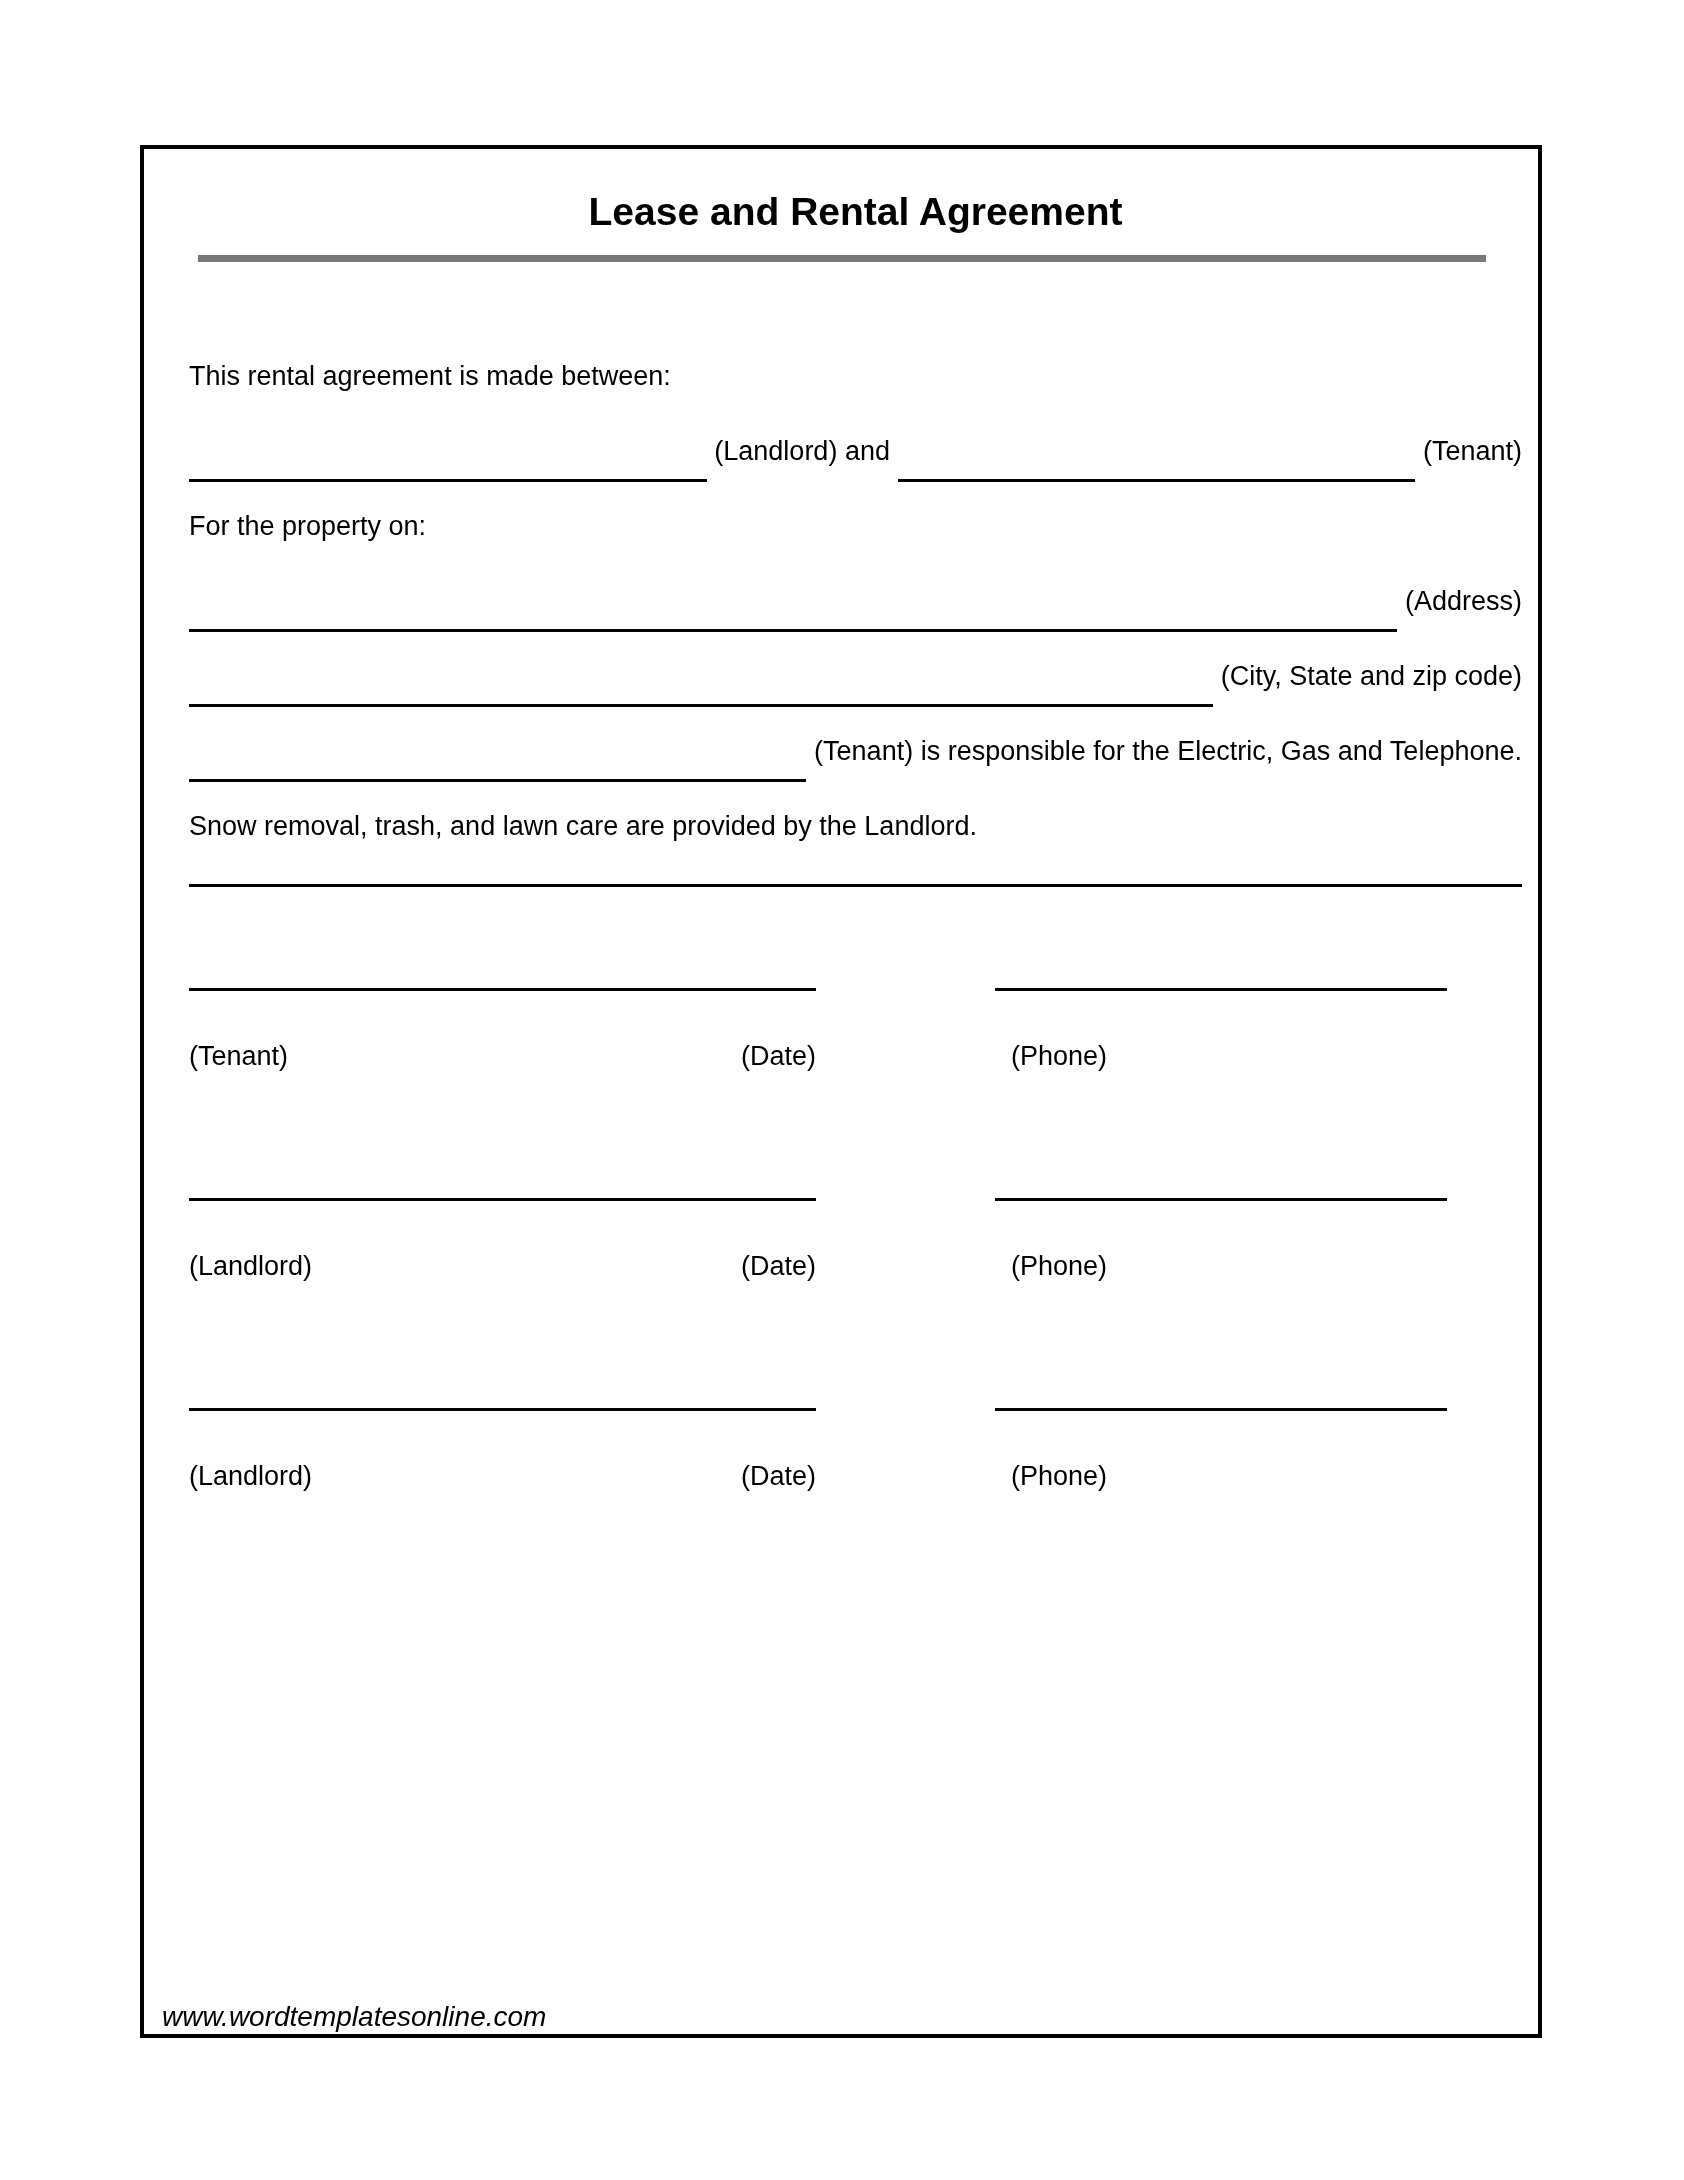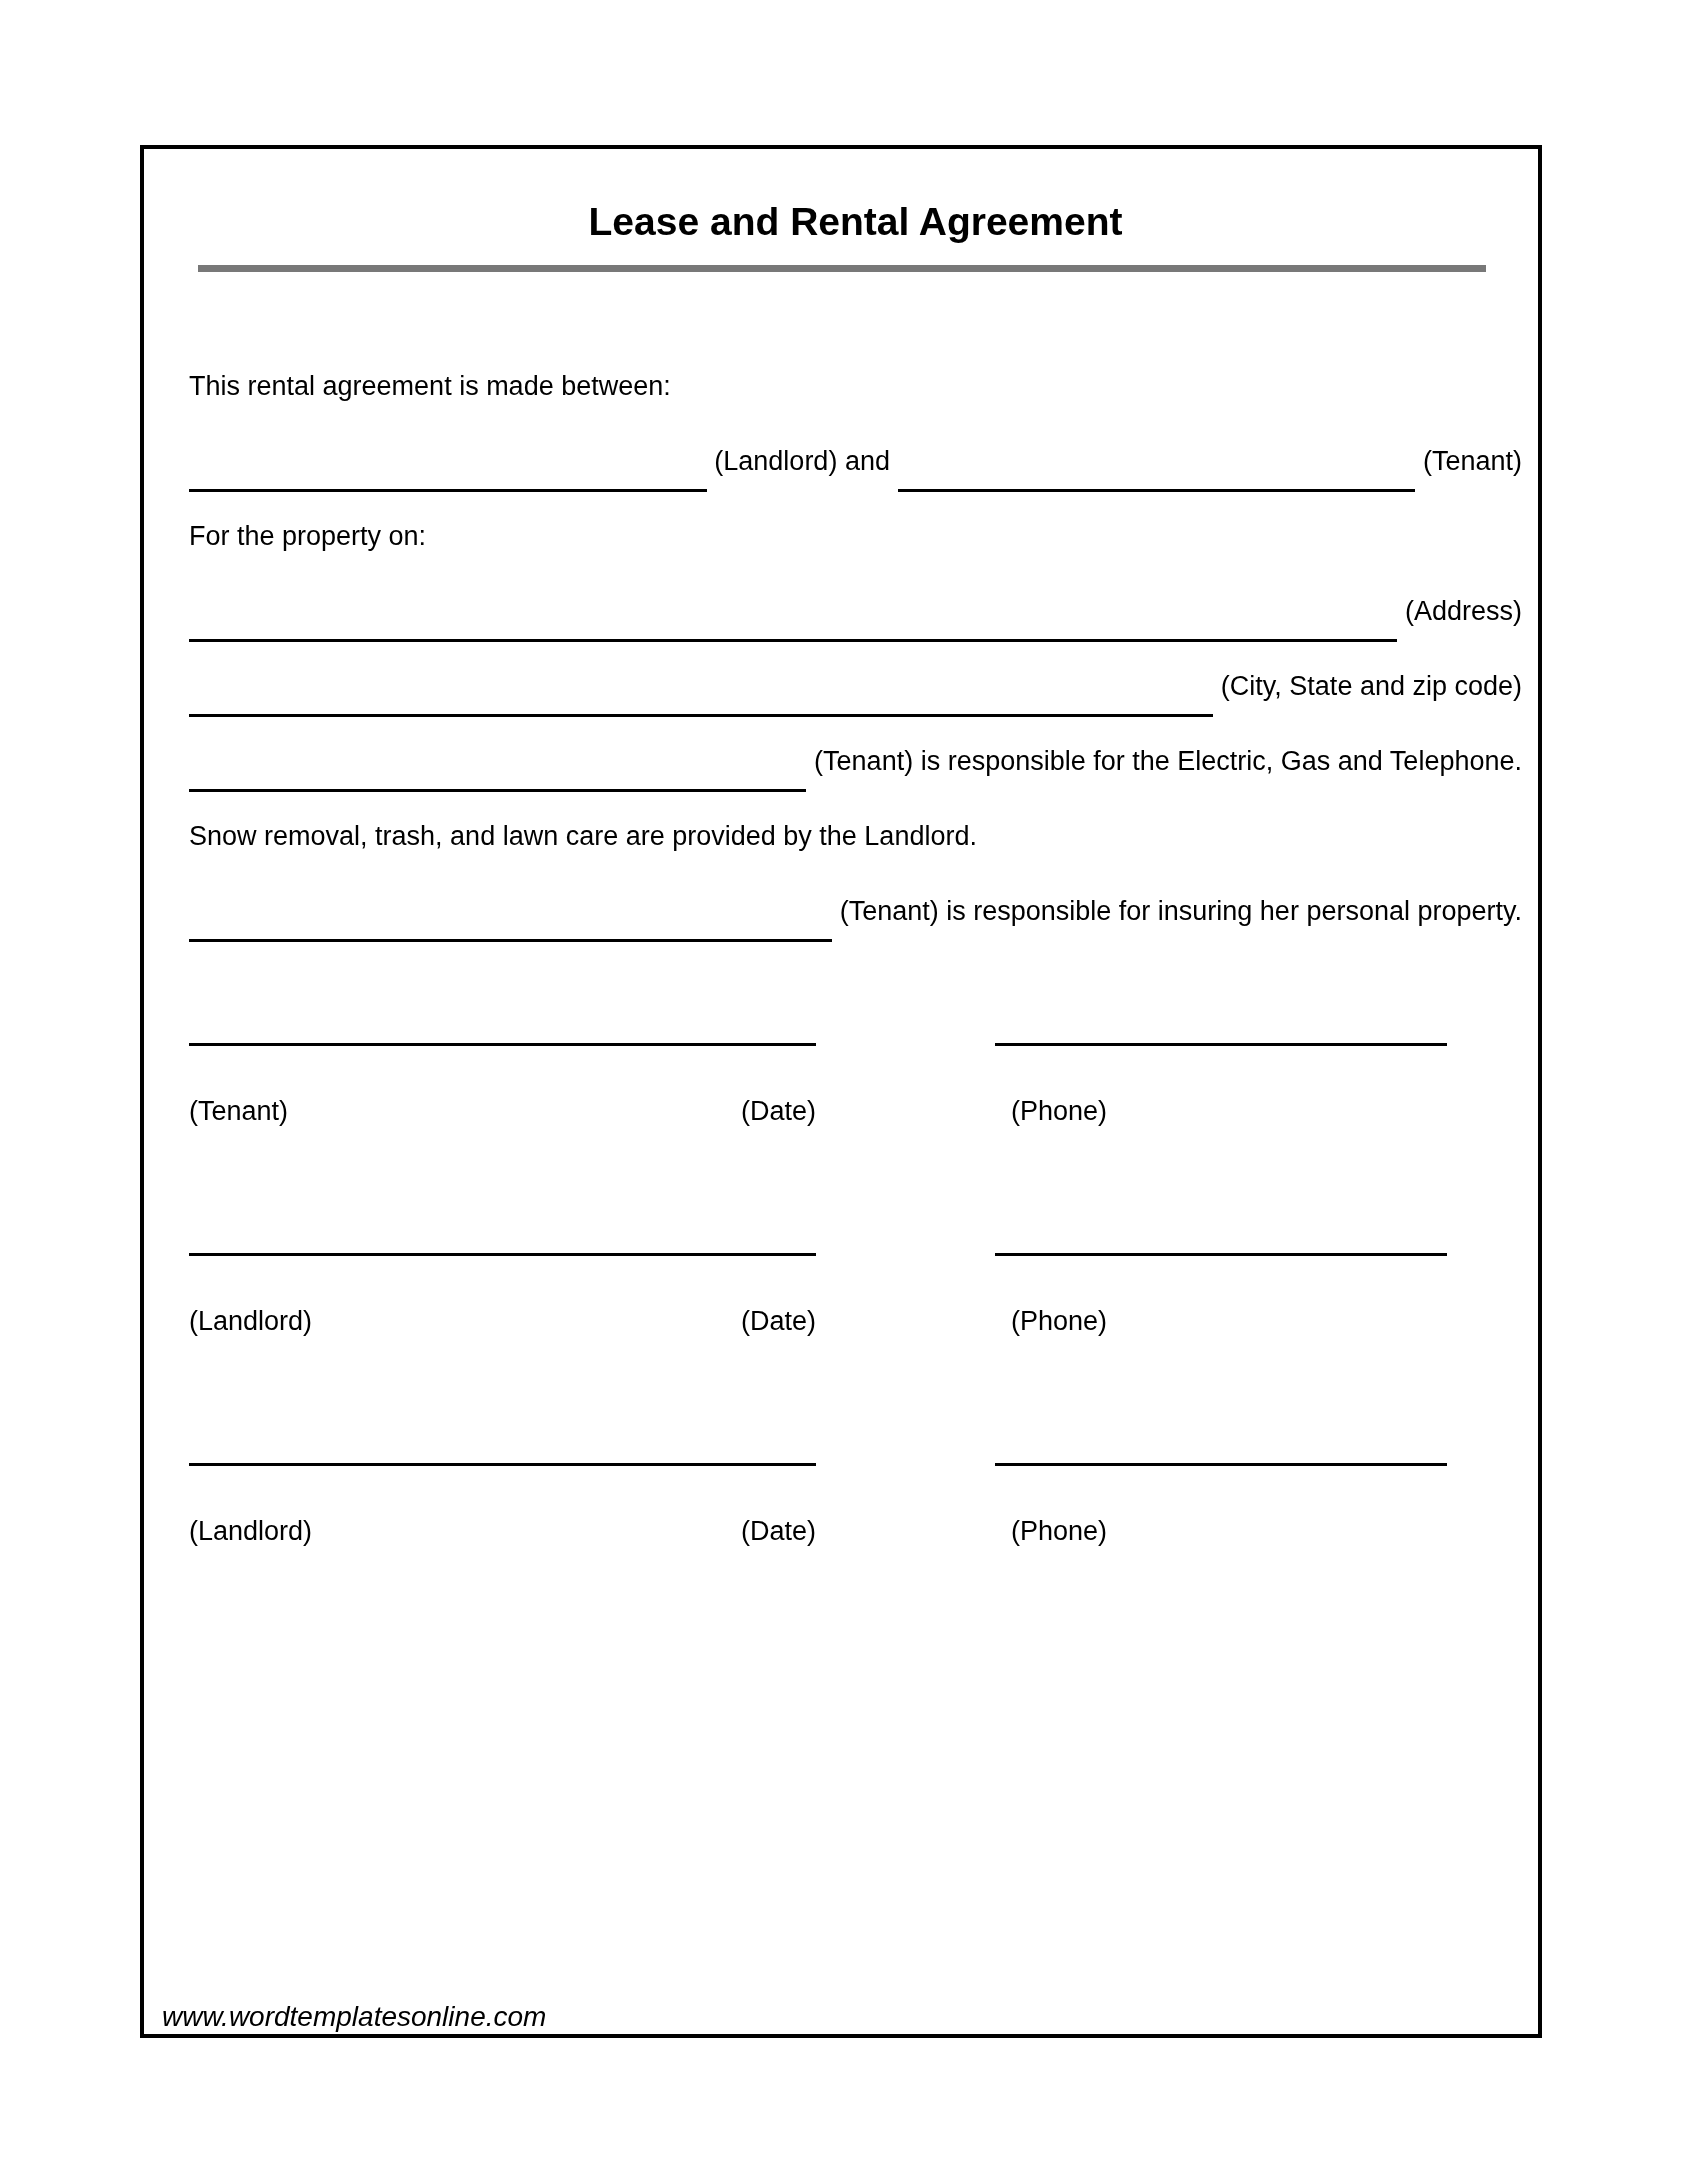--- a/index.html
+++ b/index.html
@@ -25,21 +25,21 @@
     box-sizing: border-box;
   }
   .content {
     position: absolute;
     top: 0;
     left: 0;
     right: 0;
     padding: 38px 16px 0 45px;
   }
   .doc-title {
-    margin-top: 11px;
+    margin-top: 1px;
     text-align: center;
     font-size: 39px;
     font-weight: bold;
     line-height: 48px;
     letter-spacing: 0px;
   }
   .title-rule {
     height: 6.8px;
     background: #787878;
     margin: 19px 36px 0 9.4px;
@@ -131,21 +131,20 @@
 
         <div class="para flexline">
           <span class="blank grow"></span>
           <span class="lbl">(Tenant) is responsible for the Electric, Gas and Telephone.</span>
         </div>
 
         <div class="para line">Snow removal, trash, and lawn care are provided by the Landlord.</div>
 
         <div class="para flexline">
           <span class="blank grow"></span>
-          <span class="lbl">(Tenant) is responsible for insuring her personal property.</span>
         </div>
 
         <div class="para">
         </div>
 
 
         <div class="sig-section">
 
           <div class="sig-block">
             <div class="sig-lines">

